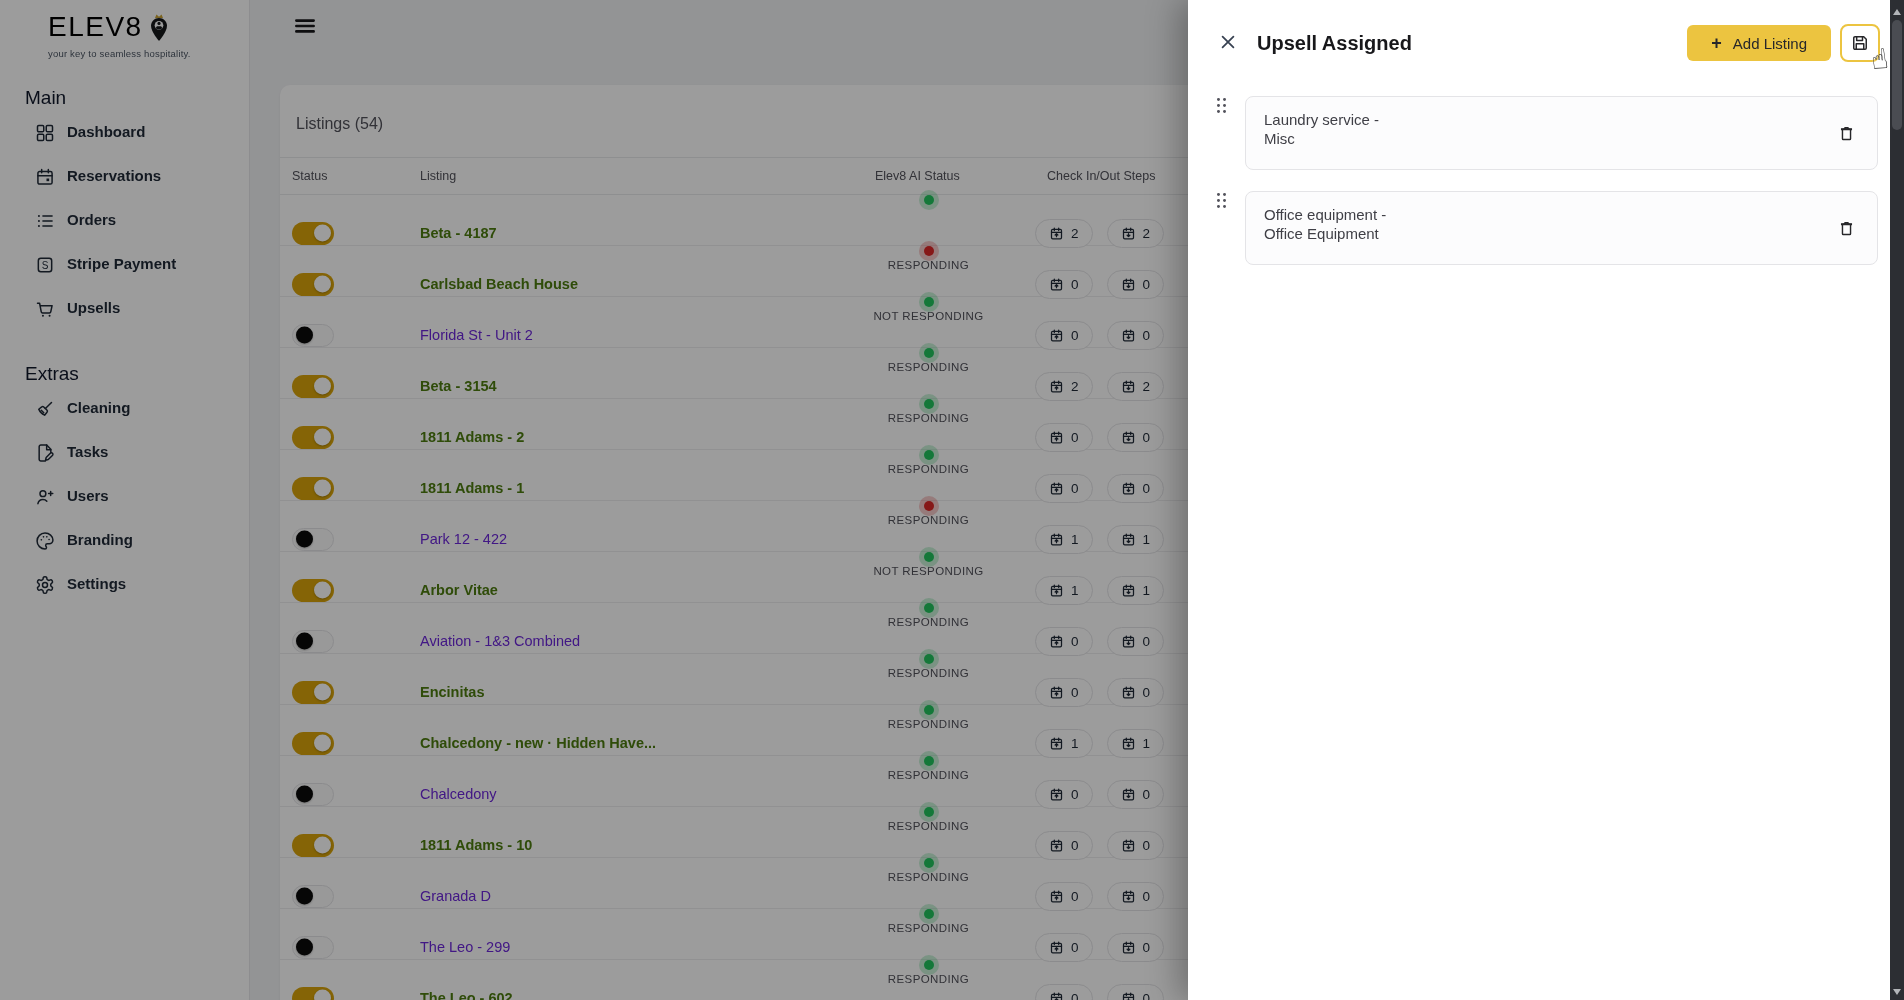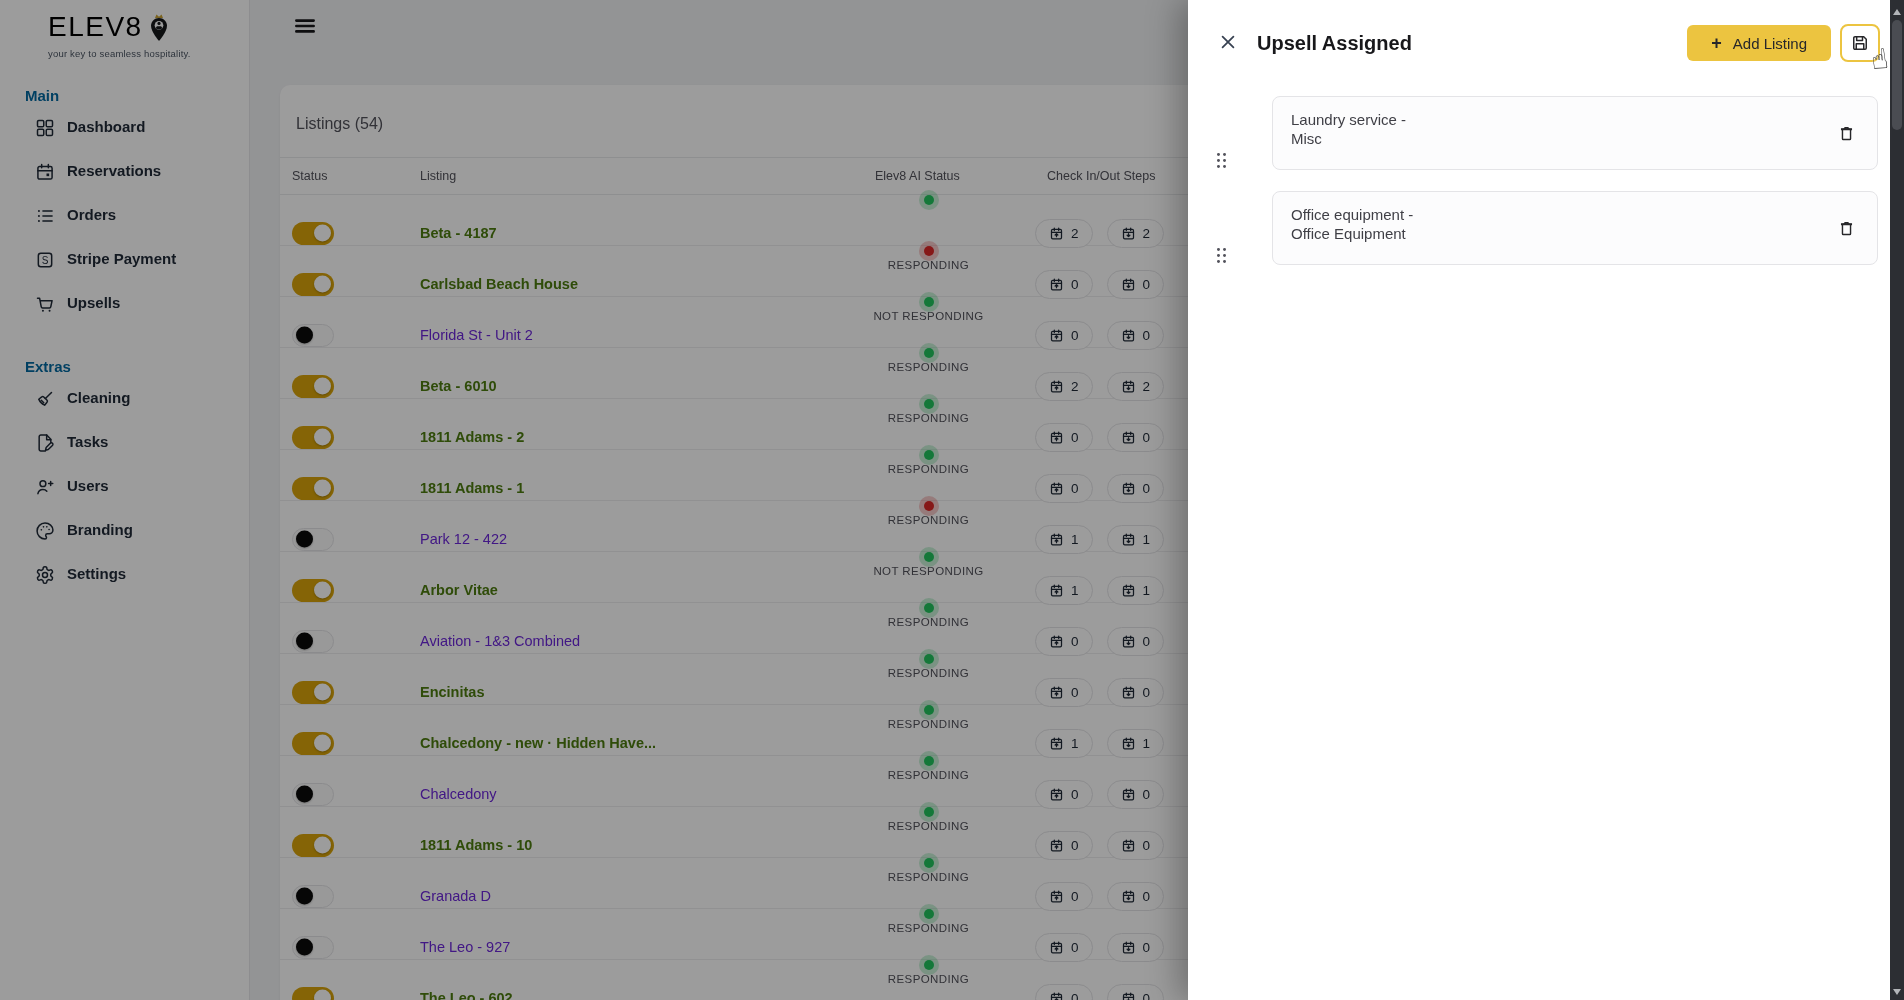--- a/index.html
+++ b/index.html
@@ -11,21 +11,21 @@
 
   
   .sidebar { position:absolute; left:0; top:0; width:250px; height:100%;
              background:#ffffff; border-right:1px solid #e6e7ea; }
   .logo-wrap { padding:12px 0 0 48px; height:67px; }
   .logo-row { display:flex; align-items:flex-start; }
   .logo-text { font-size:28px; font-weight:500; letter-spacing:1.5px; color:#000000; line-height:30px; }
   .logo-pin svg { width:24px; height:31px; margin-left:4px; }
   .tagline { font-size:9.5px; color:#4b5563; letter-spacing:.2px; margin-top:1px; }
 
-  .sec-label { font-size:15px; font-weight:700; color:#0369a1; padding:20px 0 10px 25px; }
+  .sec-label { font-size:19px; font-weight:400; color:#0f172a; padding:20px 0 10px 25px; }
   .nav-item { display:flex; align-items:flex-start; height:40px; margin:4px 25px 4px 24px;
               padding-left:11px; border-radius:10px; cursor:pointer; }
   .nav-item.active { background:var(--sidebar-active); }
   .nav-icon { width:20px; height:20px; color:#1f2937; flex:0 0 20px; }
   .nav-icon svg { width:20px; height:20px; display:block; }
   .nav-label { margin-left:12px; font-size:15px; font-weight:600; color:#1f2937; }
 
   
   .hamburger { position:absolute; left:290px; top:12px; width:30px; height:30px;
                background:none; border:none; color:#18181b; cursor:pointer; }
@@ -81,21 +81,21 @@
              font-weight:500; cursor:pointer; font-family:inherit; }
   .plus { font-size:18px; font-weight:600; margin-right:11px; line-height:1; }
   .save-btn { position:relative; width:40px; height:38px; margin-left:9px; background:#fff;
               border:2px solid var(--accent); border-radius:8px; cursor:pointer; color:#27272a; }
   .save-btn svg { width:20px; height:20px; display:block; margin:auto; }
   .cursor-glyph { position:absolute; right:-10px; bottom:-16px; font-size:28px; color:#111;
                   transform:rotate(-8deg); text-shadow:0 0 2px #fff; pointer-events:none;
                   font-family:"DejaVu Sans", sans-serif; }
 
   .upsell-list { padding:34px 12px 0 27px; display:flex; flex-direction:column; gap:21px; }
-  .upsell-row { display:flex; align-items:flex-end;gap:27px; }
+  .upsell-row { display:flex; align-items:flex-start; }
   .drag { width:14px; margin-right:16px; cursor:grab; color:#52525b; background:none; border:none; }
   .drag svg { display:block; }
   .upsell-card { position:relative; flex:1; height:74px; background:#fcfcfd;
                  border:1px solid #e4e4e7; border-radius:8px; }
   .upsell-text { padding:13px 60px 0 18px; font-size:15px; color:#3f3f46; line-height:1.28;
                  white-space:pre-line; }
   .trash-btn { position:absolute; right:16px; top:50%; transform:translateY(-50%);
                background:none; border:none; cursor:pointer; color:#27272a; width:24px; height:24px; }
   .trash-btn svg { width:19px; height:19px; display:block; }
 
@@ -356,21 +356,21 @@
               <span class="pnum">0</span>
             </button>
     </div>
         </div>
         <div class="trow">
     <div class="cell">
             <button class="toggle on">
               <span class="knob"></span>
             </button>
           </div>
-    <div class="cell name ">Beta - 6010</div>
+    <div class="cell name ">Beta - 3154</div>
     <div class="cell ai">
       <span class="dot ok"></span>
       <span class="ai-text">RESPONDING</span>
     </div>
     <div class="cell steps">
       <button class="pill">
               <span class="pi">
                 <svg viewBox="0 0 24 24" fill="none" stroke="currentColor" stroke-width="2" stroke-linecap="round" stroke-linejoin="round">
                   <rect x="4" y="5.5" width="16" height="15" rx="2"></rect>
                   <path d="M8.5 3.2v4M15.5 3.2v4M4 10h16"></path>
@@ -730,21 +730,21 @@
               <span class="pnum">0</span>
             </button>
     </div>
         </div>
         <div class="trow">
     <div class="cell">
             <button class="toggle off">
               <span class="knob"></span>
             </button>
           </div>
-    <div class="cell name muted">The Leo - 927</div>
+    <div class="cell name muted">The Leo - 299</div>
     <div class="cell ai">
       <span class="dot ok"></span>
       <span class="ai-text">RESPONDING</span>
     </div>
     <div class="cell steps">
       <button class="pill">
               <span class="pi">
                 <svg viewBox="0 0 24 24" fill="none" stroke="currentColor" stroke-width="2" stroke-linecap="round" stroke-linejoin="round">
                   <rect x="4" y="5.5" width="16" height="15" rx="2"></rect>
                   <path d="M8.5 3.2v4M15.5 3.2v4M4 10h16"></path>

